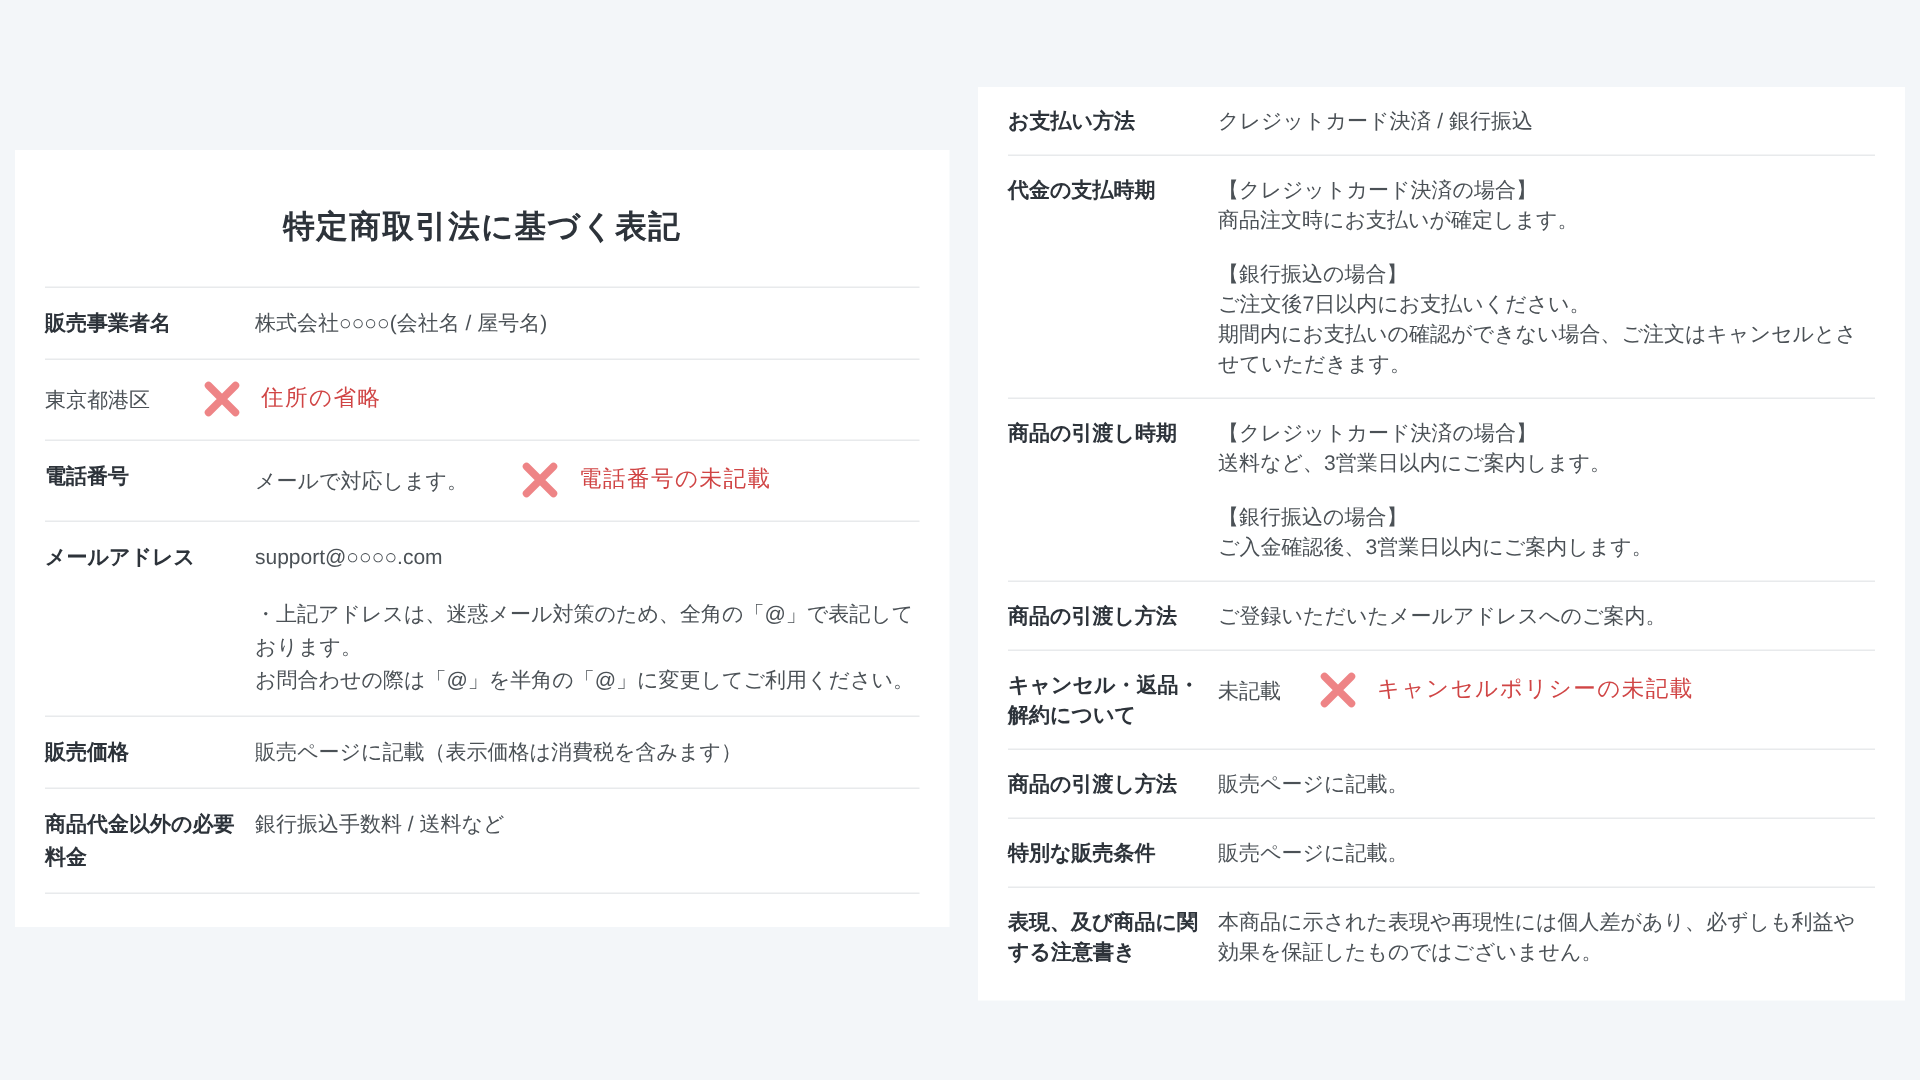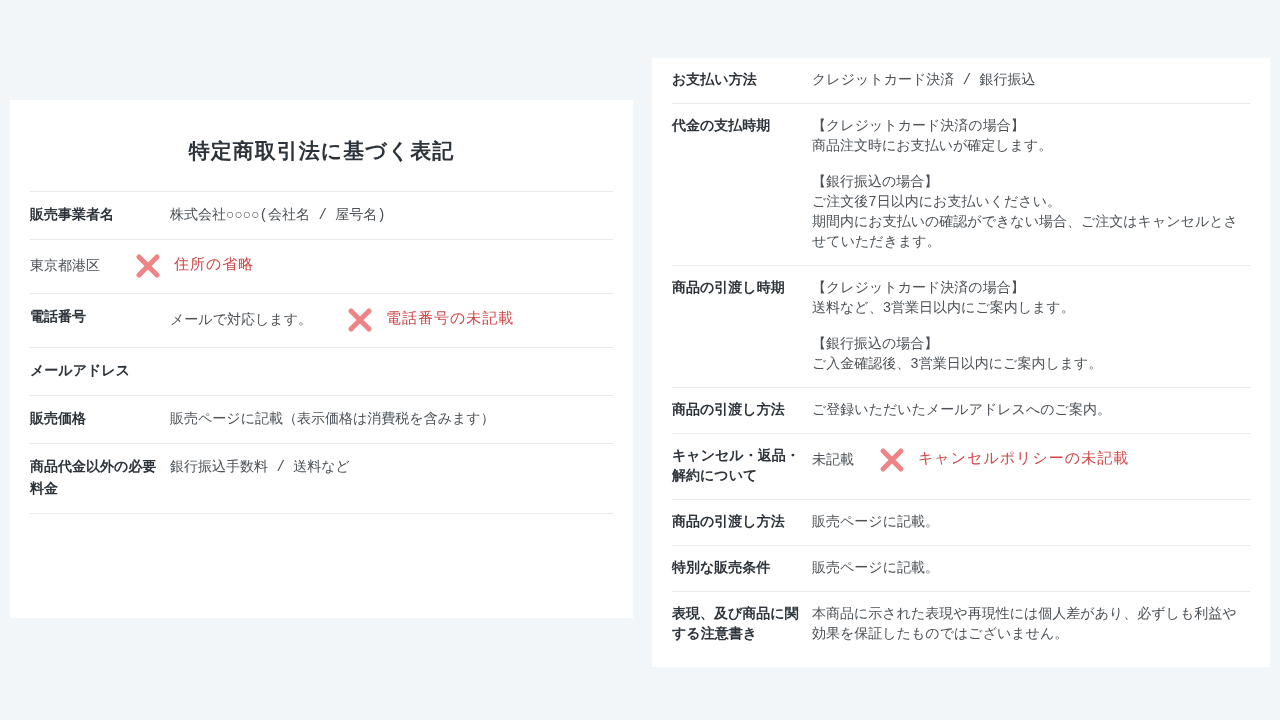--- a/index.html
+++ b/index.html
@@ -27,21 +27,20 @@
     font-weight:700;
     color:var(--label);
     padding:37px 0 26px 0;
     border-bottom:1px solid var(--divider);
     letter-spacing:1px;
   }
   .row{
     display:flex;
     padding:12px 0 13px 0;
     font-size:14px;
-    font-family:Liberation Mono, monospace;
   }
   #left-card .row{border-bottom:1px solid var(--divider);}
   #right-card .row{border-bottom:1px solid var(--divider);}
   #right-card .row:last-child{border-bottom:none;}
 
   .label{
     width:140px;
     flex-shrink:0;
     padding-right:6px;
     font-weight:700;
@@ -110,20 +109,26 @@
                   <path d="M5 5 L23 23 M23 5 L5 23" stroke="currentColor" stroke-width="5" stroke-linecap="round" fill="none"></path>
                 </svg>
               </span>
               <span class="annot-text">電話番号の未記載</span>
             </span>
           </div>
         </div>
       </div>
       <div class="row">
         <div class="label">メールアドレス</div>
+        <div class="value">
+          <div class="ln">support@○○○○.com</div>
+          <div class="ln"></div>
+          <div class="ln">・上記アドレスは、迷惑メール対策のため、全角の「@」で表記しております。</div>
+          <div class="ln">お問合わせの際は「@」を半角の「@」に変更してご利用ください。</div>
+        </div>
       </div>
       <div class="row">
         <div class="label">販売価格</div>
         <div class="value">
           <div class="ln">販売ページに記載（表示価格は消費税を含みます）</div>
         </div>
       </div>
       <div class="row">
         <div class="label">商品代金以外の必要料金</div>
         <div class="value">

